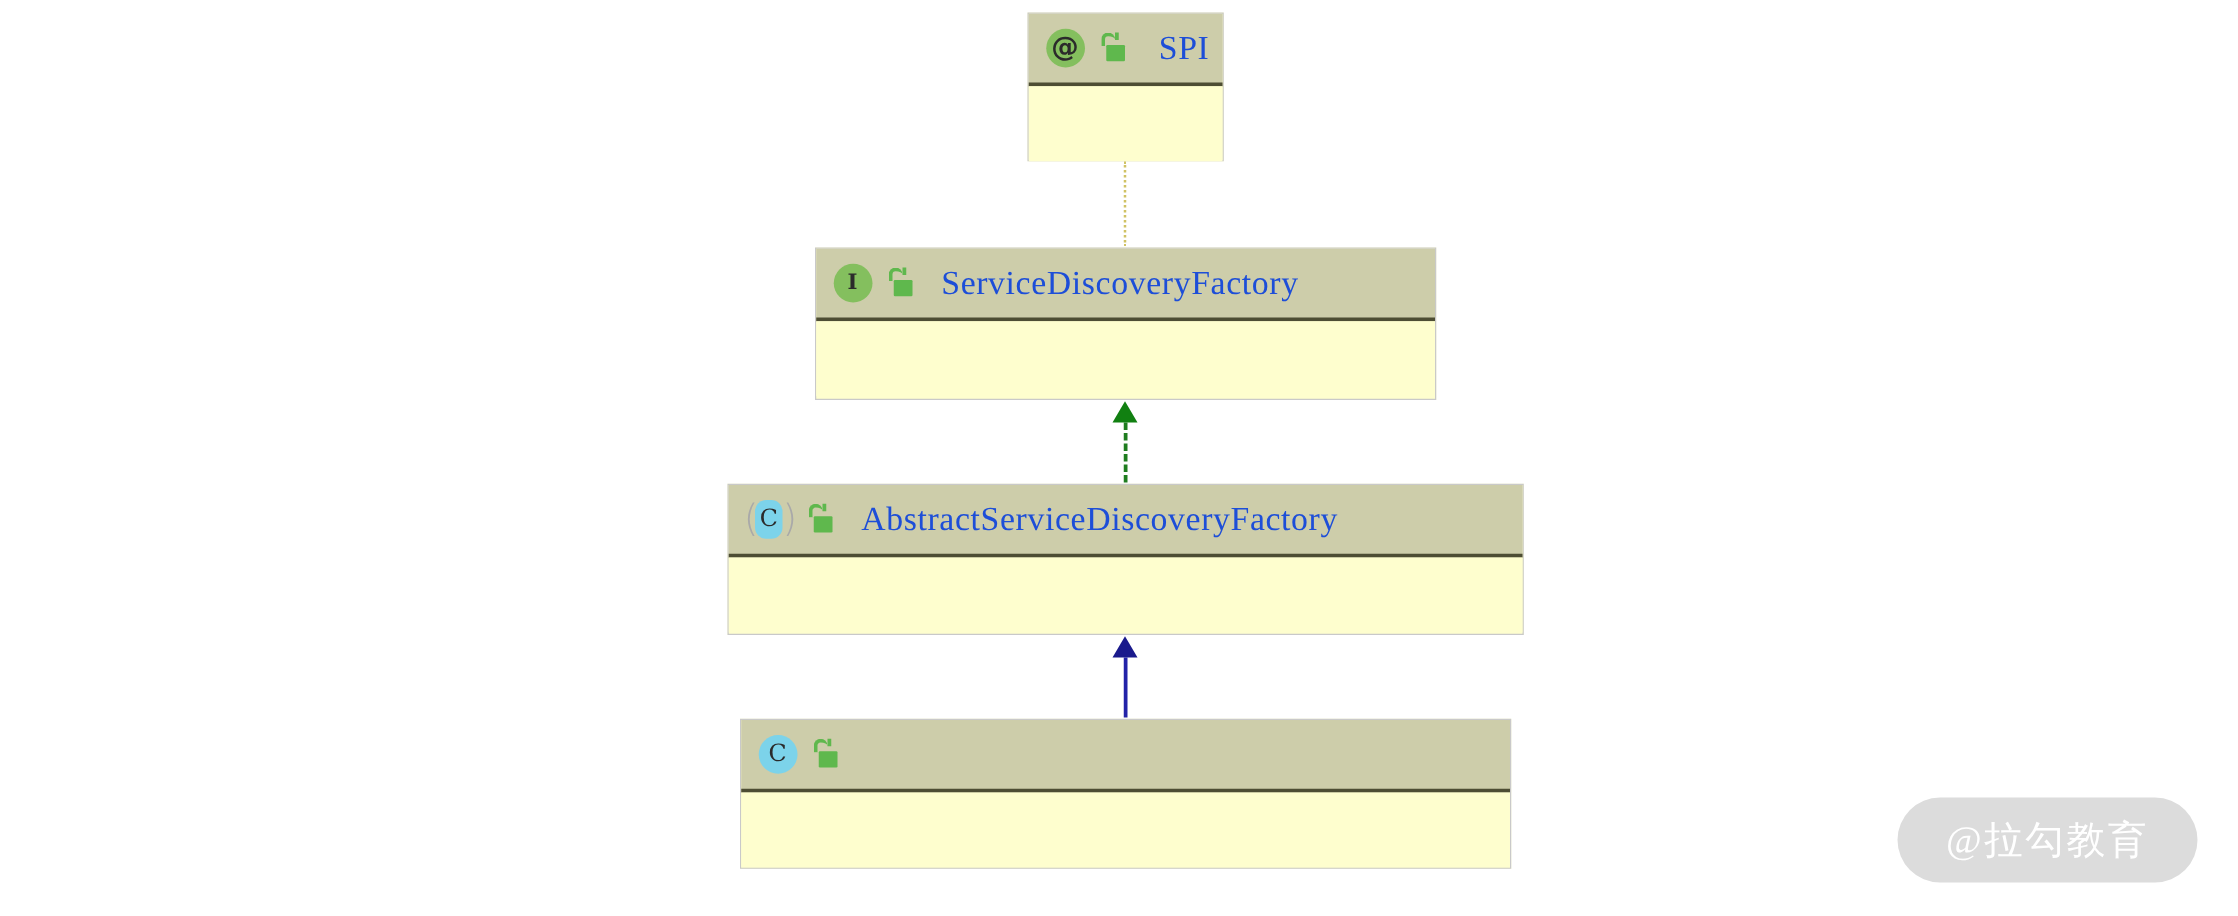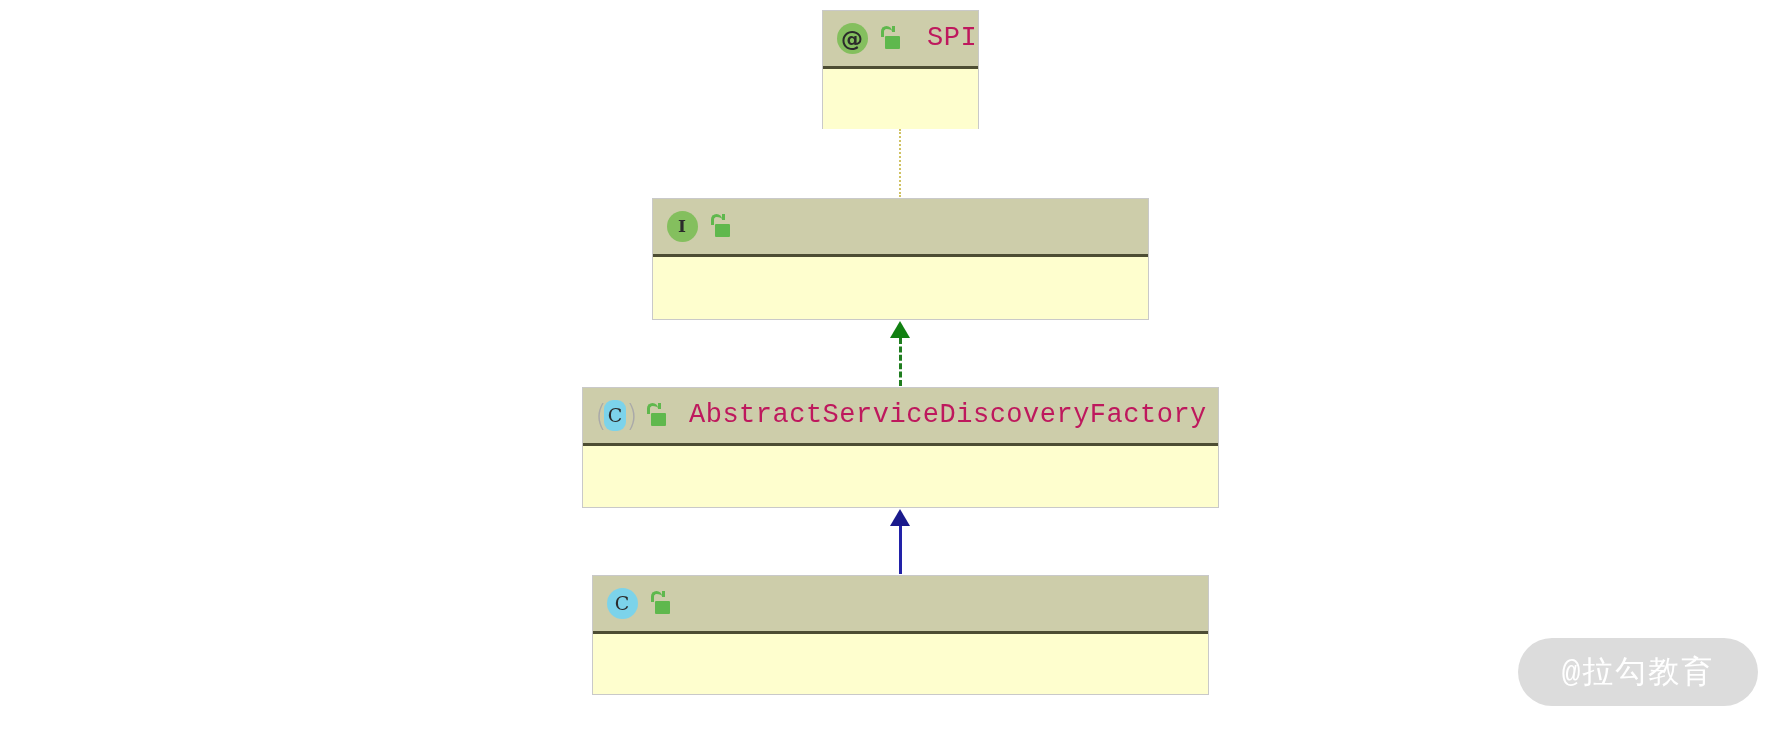--- a/index.html
+++ b/index.html
@@ -39,23 +39,23 @@
     padding-left: 12px;
     white-space: nowrap;
     overflow: hidden;
   }
   .uml-body {
     box-sizing: border-box;
     background: #fefece;
     height: 60px;
   }
   .uml-title {
-    font-family: Liberation Mono, monospace;
+    font-family: Liberation Serif, serif;
     font-size: 27px;
-    color: #be185d;
+    color: #1d4ed8;
     letter-spacing: 0.5px;
     line-height: 1;
     margin-left: 22px;
     font-weight: 400;
   }
   .uml-title.small-gap { margin-left: 26px; }
 
   
   .icon-slot {
     position: relative;
@@ -199,21 +199,21 @@
 
   
   .watermark {
     position: absolute;
     display: flex;
     align-items: center;
     justify-content: center;
     background: #dcdcdc;
     border-radius: 34px;
     color: #ffffff;
-    font-family: Liberation Mono, monospace;
+    font-family: Liberation Serif, serif;
     font-size: 31px;
     letter-spacing: 2px;
     user-select: none;
   }
 </style>
 </head>
 <body>
 
 <div id="canvas">
 
@@ -241,20 +241,21 @@
 
   <div class="uml-node" style="left:652px; top:198px; width:497px; height:122px;">
     <div class="uml-header">
       <span class="icon-slot">
         <span class="circ green letter-i">I</span>
       </span>
       <span class="lock">
         <span class="shackle"></span>
         <span class="bodybox"></span>
       </span>
+      <span class="uml-title">ServiceDiscoveryFactory</span>
     </div>
     <div class="uml-body"></div>
   </div>
 
   <div class="uml-node" style="left:582px; top:387px; width:637px; height:121px;">
     <div class="uml-header">
       <span class="abstract-wrap">
         <span class="paren l">(</span>
         <span class="cyanpill">C</span>
         <span class="paren r">)</span>

